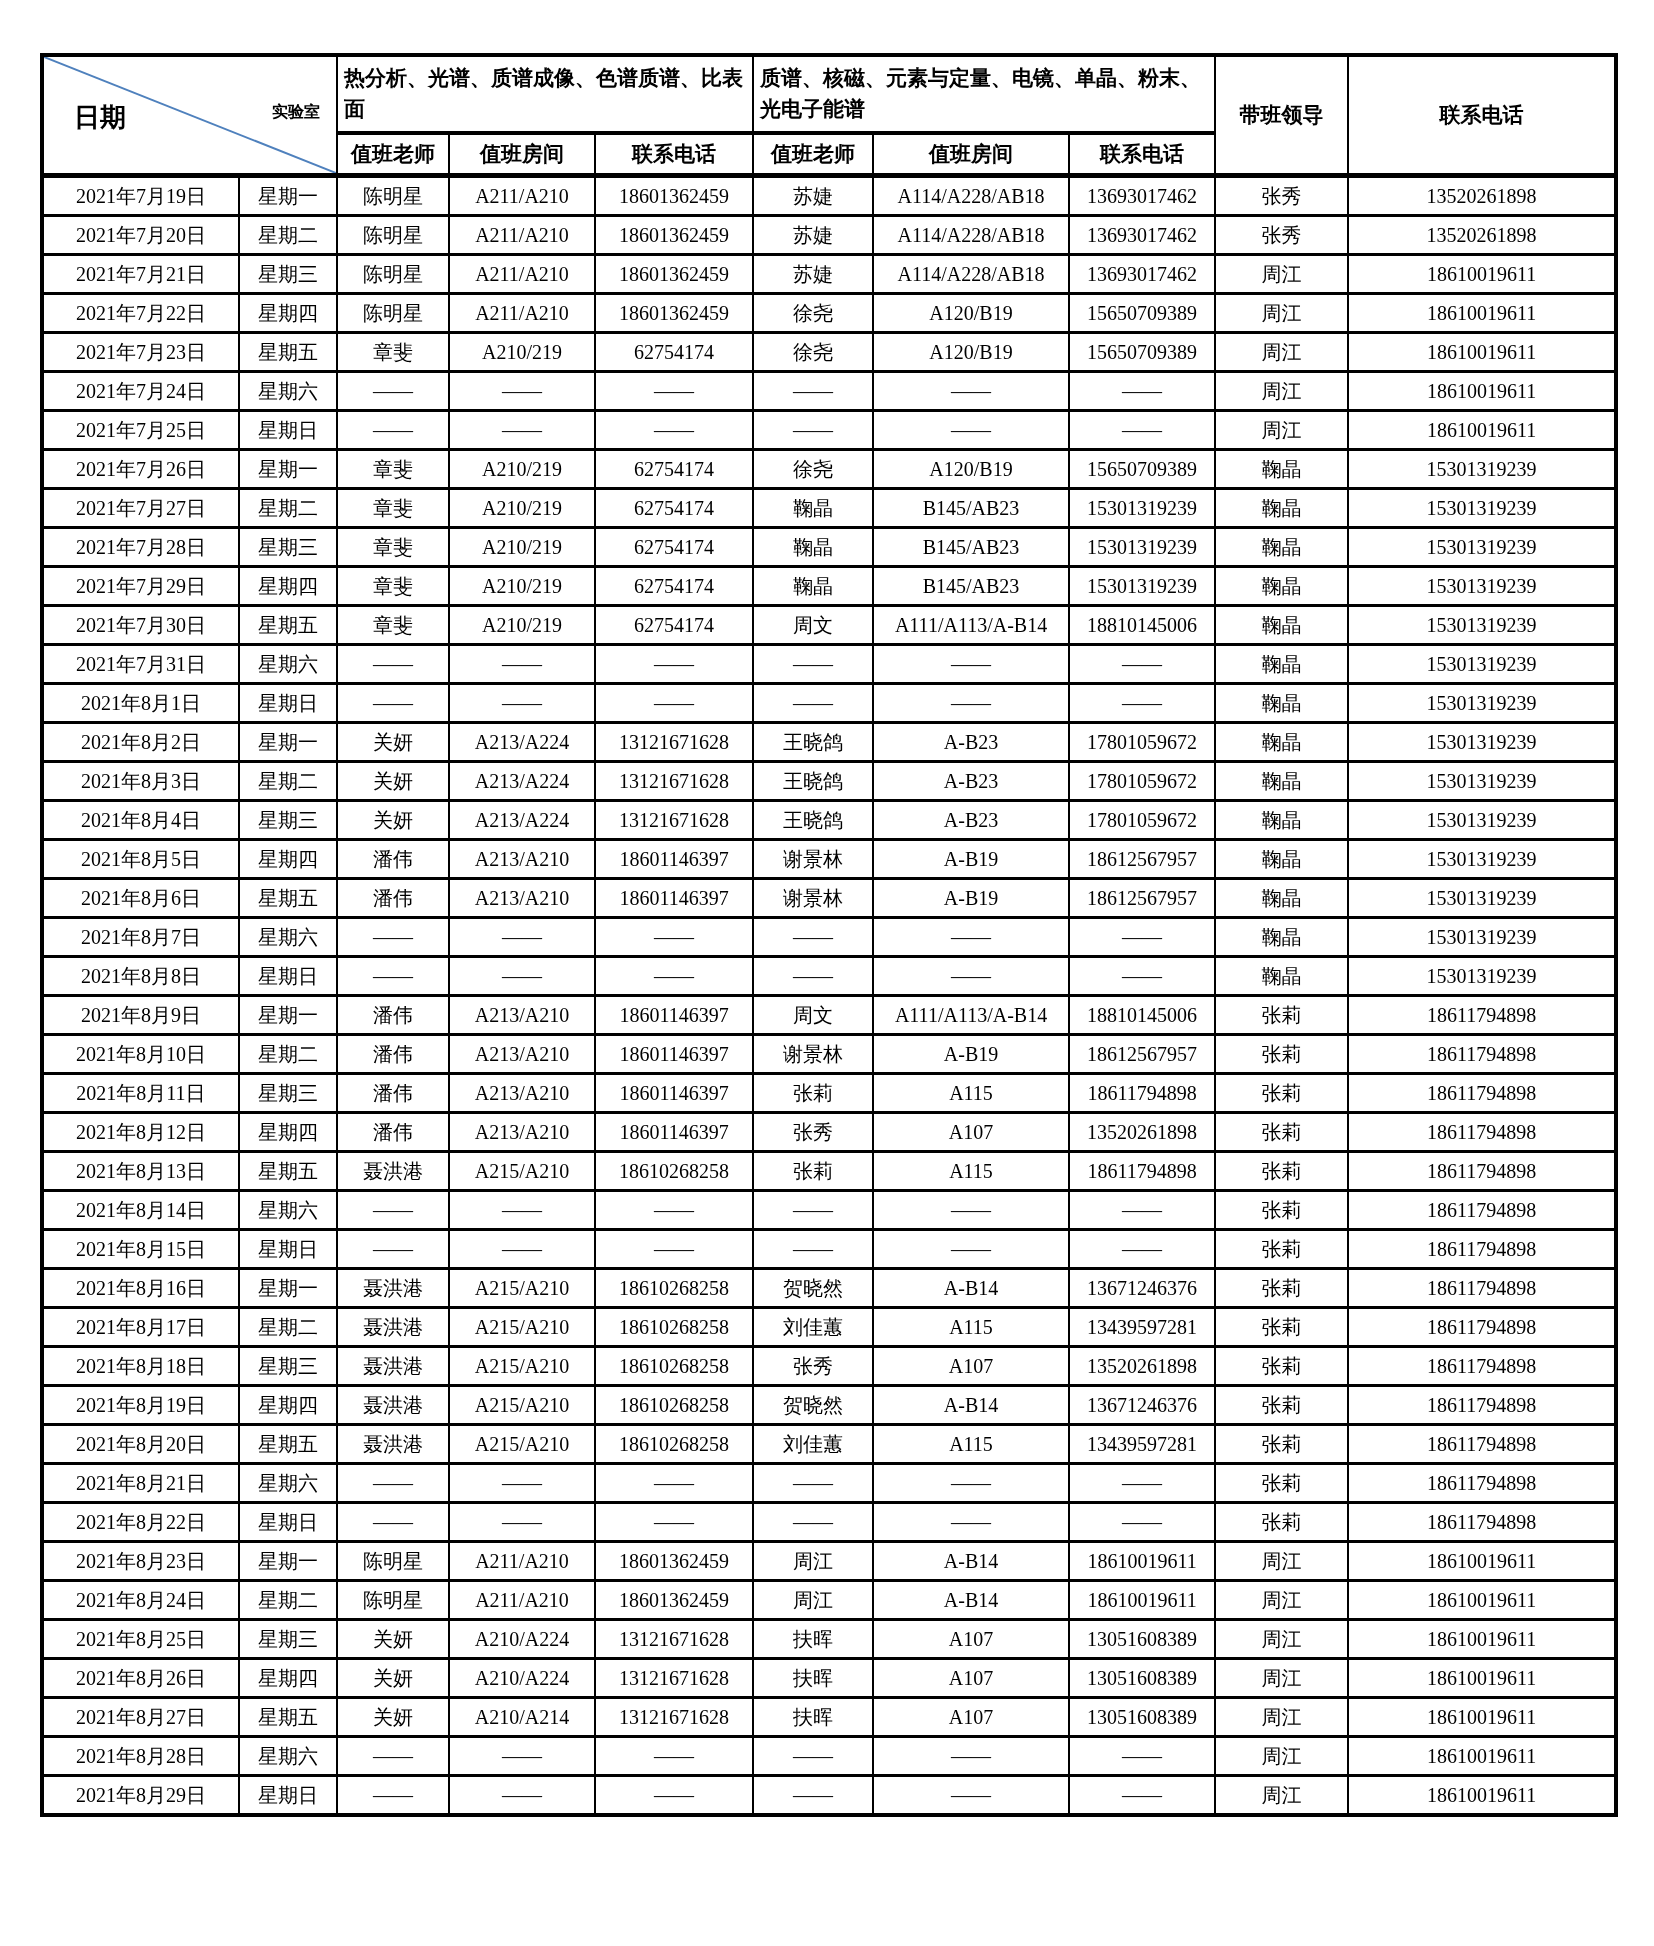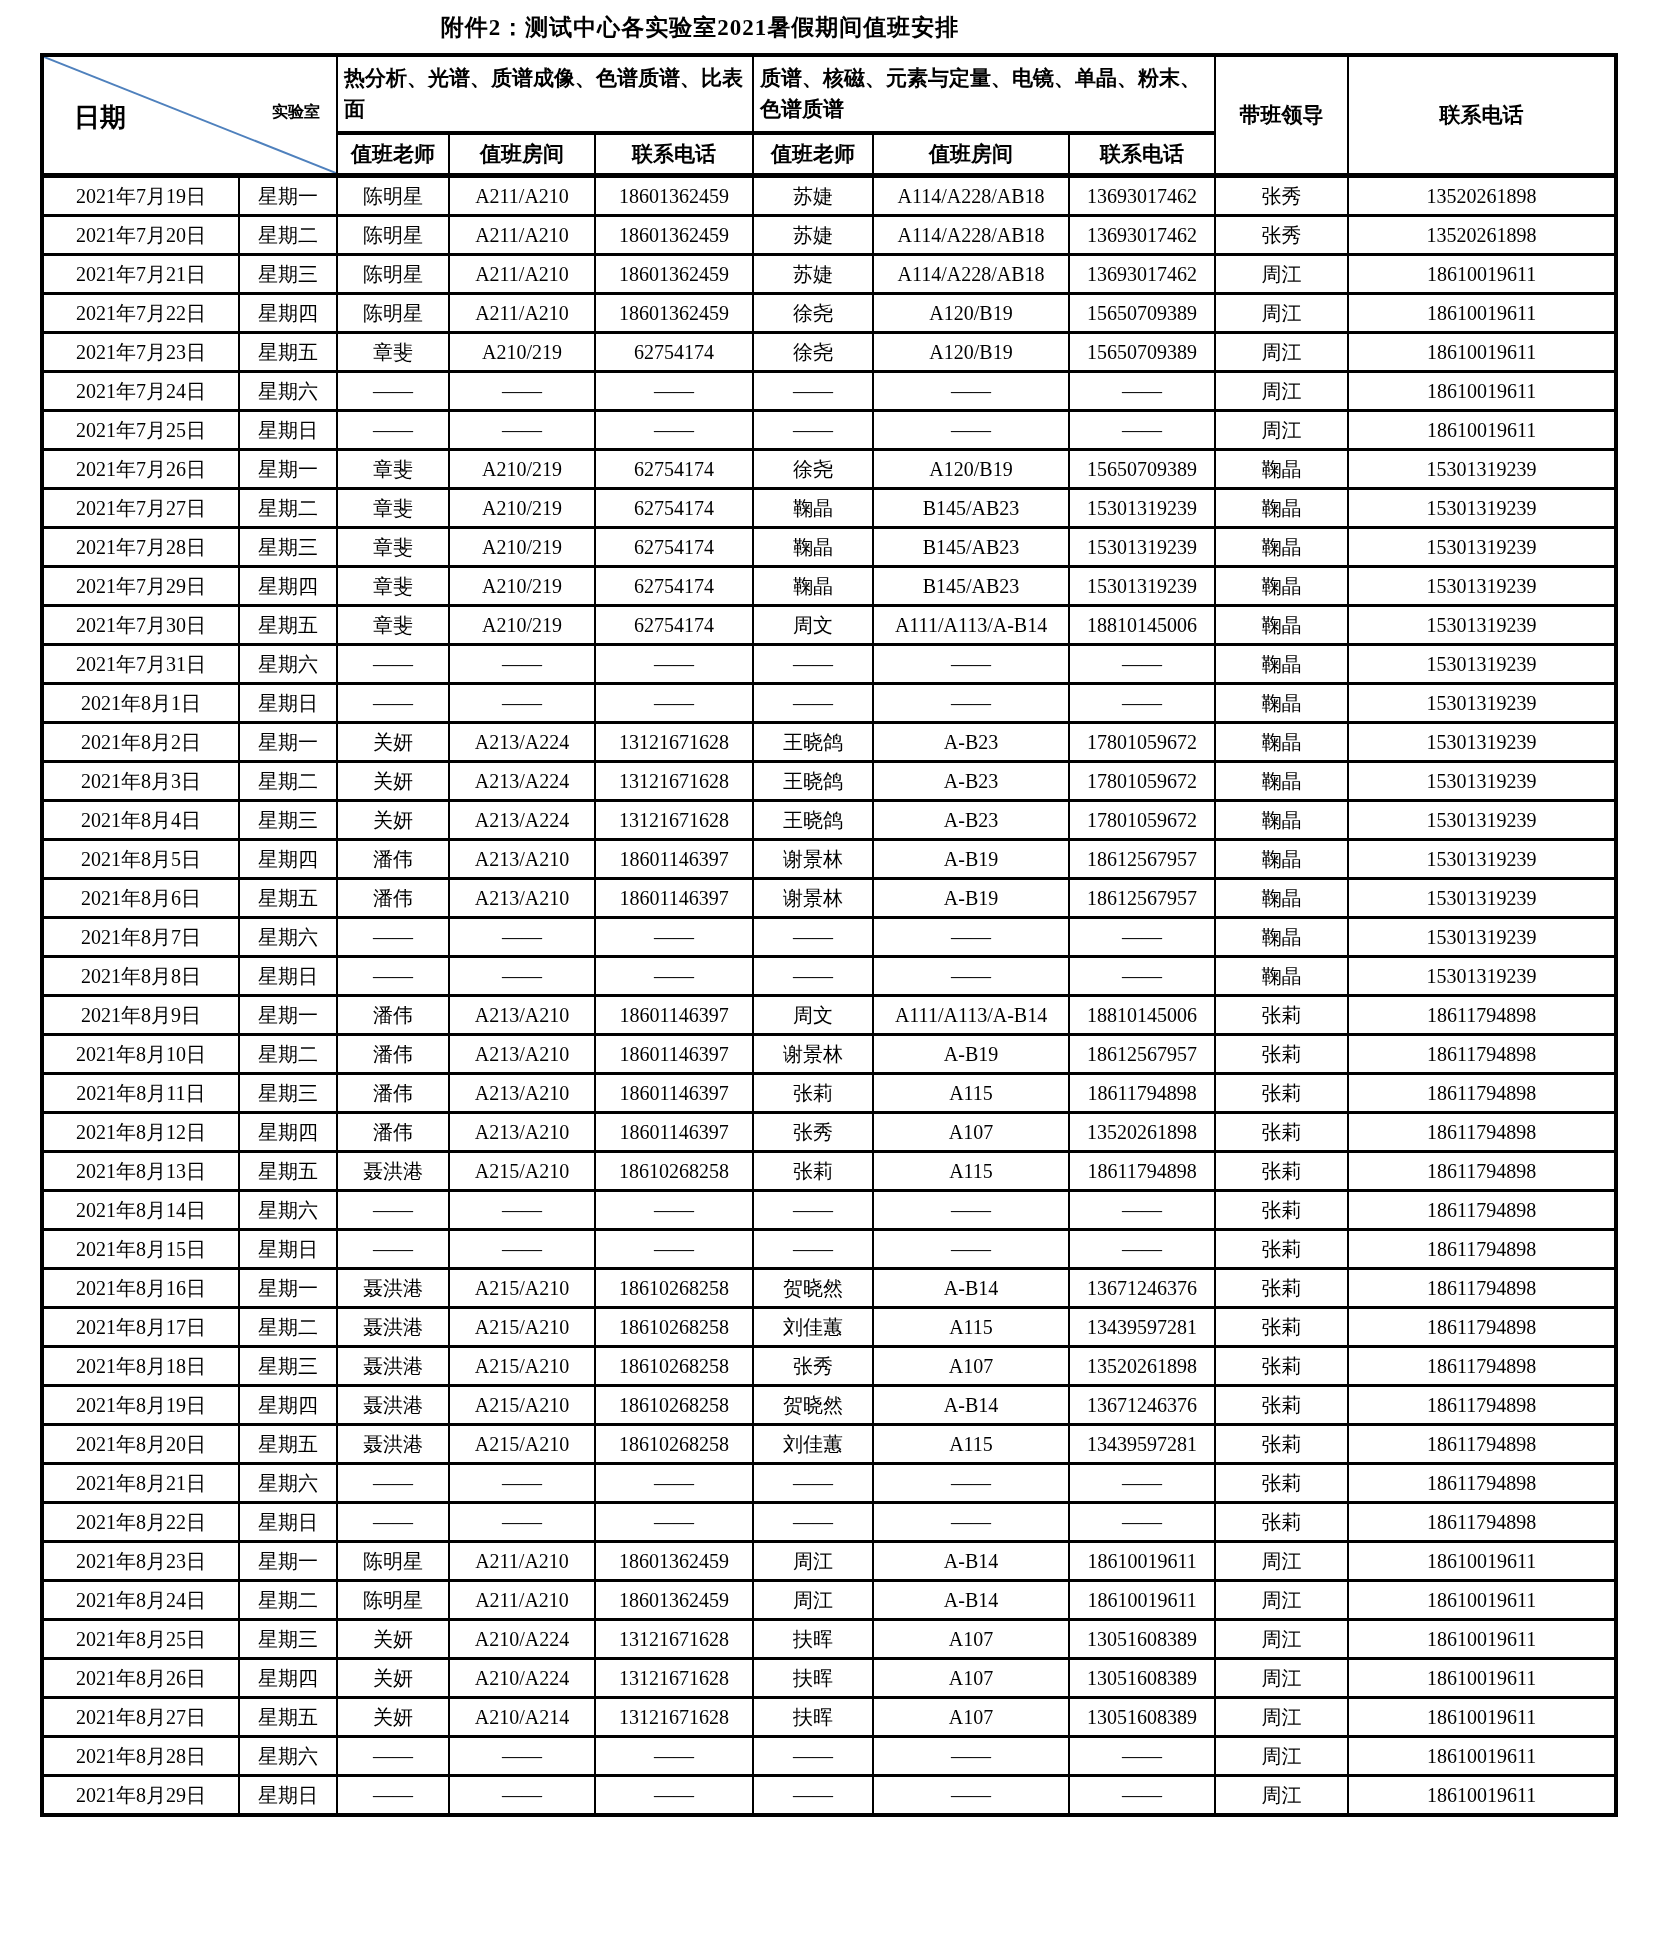--- a/index.html
+++ b/index.html
@@ -32,21 +32,20 @@
   }
   th.diag { position:relative; padding:0; }
   th.diag svg { position:absolute; left:0; top:0; width:100%; height:100%; display:block; }
   th.diag .lbl-date { position:absolute; left:30px; top:52%; transform:translateY(-50%); font-size:26px; }
   th.diag .lbl-lab  { position:absolute; right:16px; top:47%; transform:translateY(-50%); font-size:16px; }
 </style>
 </head>
 <body>
 
 <div class="page">
-  <div class="doc-title">附件2：测试中心各实验室2021暑假期间值班安排</div>
 
   <table class="schedule">
     <colgroup>
       <col style="width:197px">
         <col style="width:98px">
       <col style="width:112px">
         <col style="width:146px">
         <col style="width:158px">
       <col style="width:120px">
         <col style="width:196px">
@@ -57,21 +56,21 @@
     <thead>
       <tr>
         <th class="diag" colspan="2" rowspan="2">
           <svg viewBox="0 0 100 100" preserveAspectRatio="none">
             <line x1="0" y1="0" x2="100" y2="100" stroke-width="2" vector-effect="non-scaling-stroke" stroke="#4f81bd"></line>
           </svg>
           <span class="lbl-date">日期</span>
           <span class="lbl-lab">实验室</span>
         </th>
         <th class="group-header" colspan="3">热分析、光谱、质谱成像、色谱质谱、比表面</th>
-        <th class="group-header" colspan="3">质谱、核磁、元素与定量、电镜、单晶、粉末、色谱质谱</th>
+        <th class="group-header" colspan="3">质谱、核磁、元素与定量、电镜、单晶、粉末、光电子能谱</th>
         <th rowspan="2">带班领导</th>
         <th rowspan="2">联系电话</th>
       </tr>
       <tr class="sub-header">
         <th>值班老师</th>
         <th>值班房间</th>
         <th>联系电话</th>
         <th>值班老师</th>
         <th>值班房间</th>
         <th>联系电话</th>

